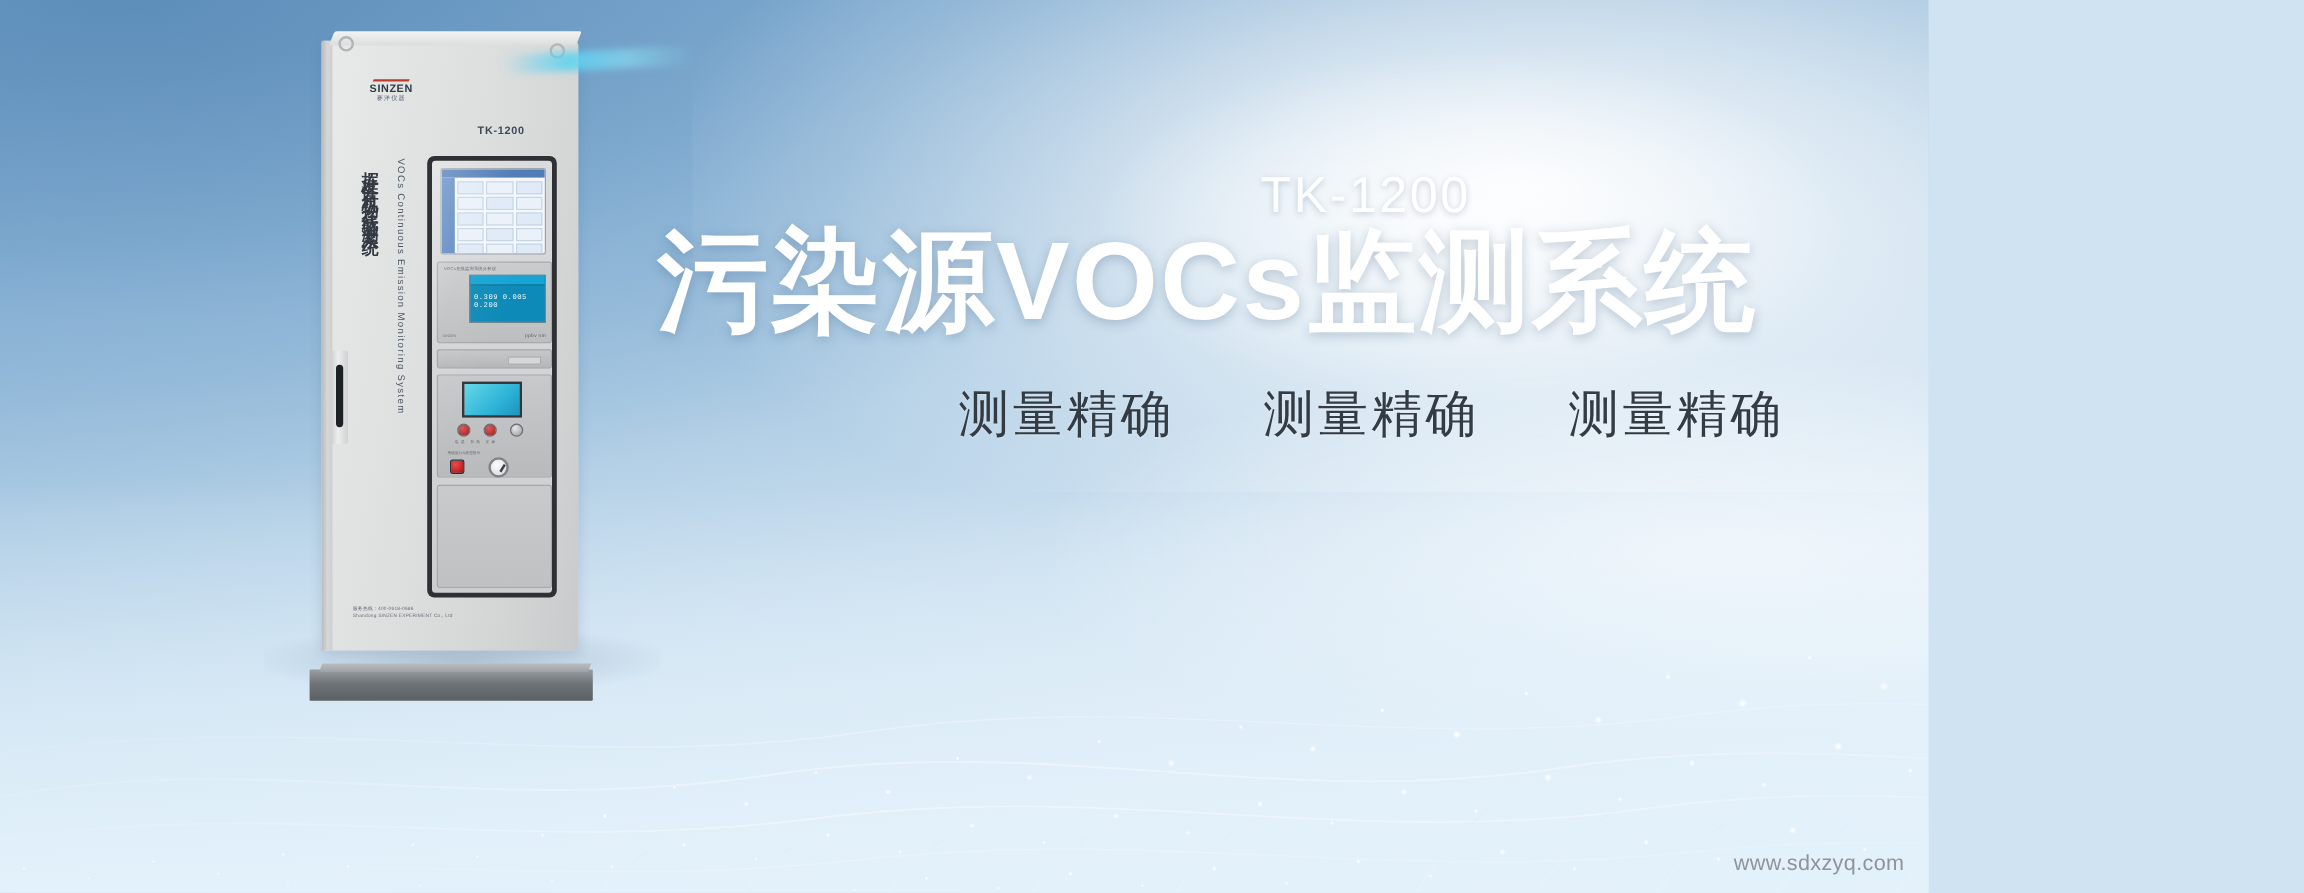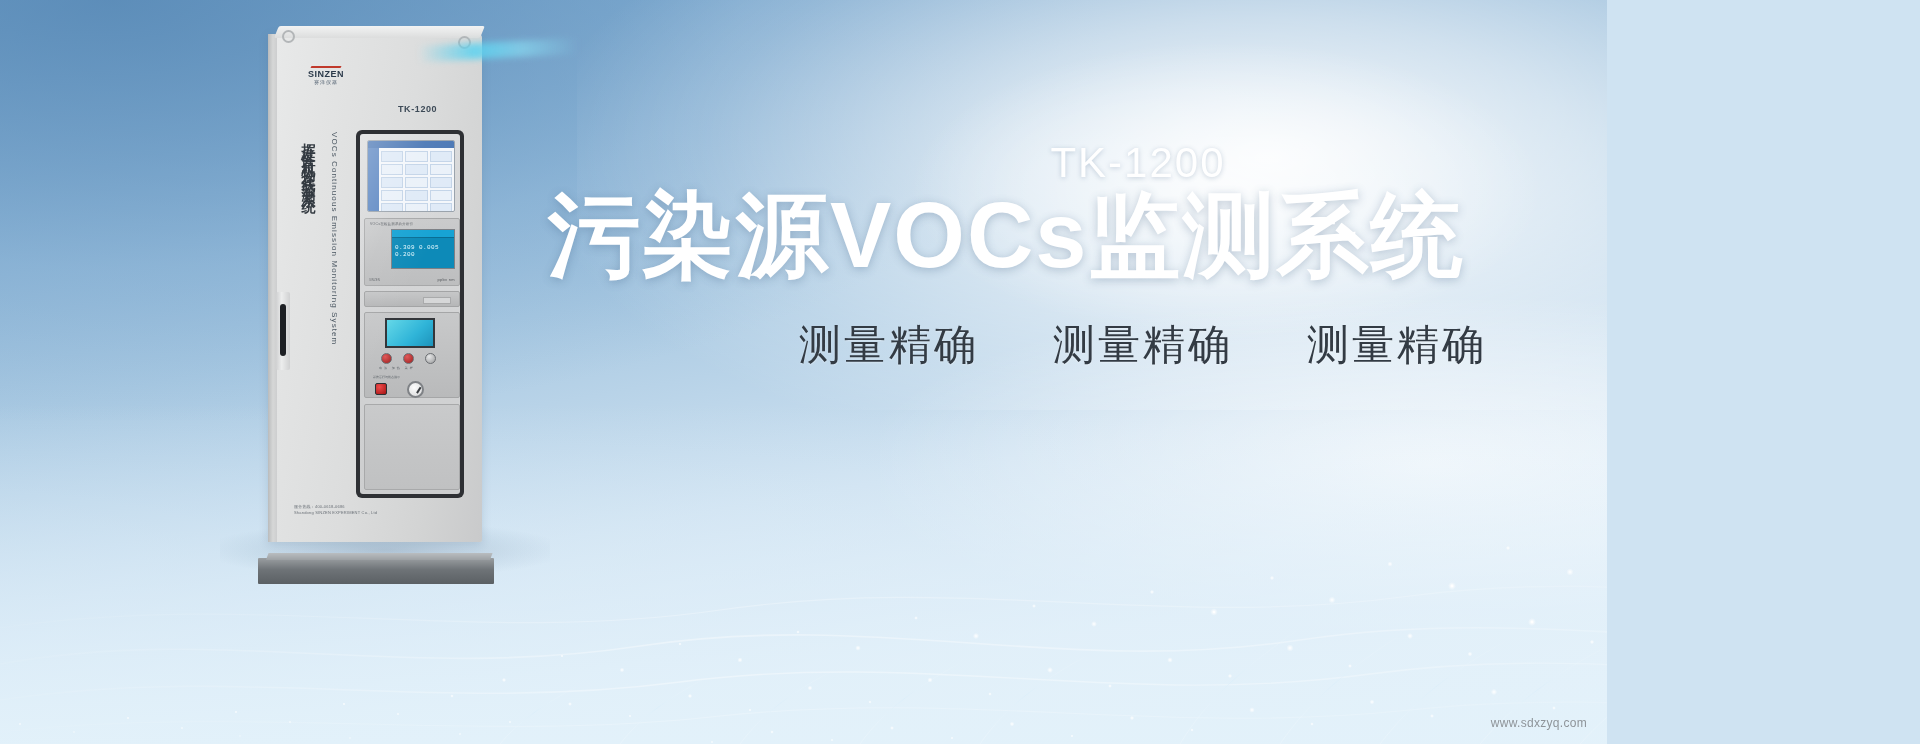--- a/index.html
+++ b/index.html
@@ -297,21 +297,21 @@
   }
   .feature {
     font-size:42px; font-weight:400; color:#333b44; letter-spacing:3px;
     line-height:1.2;
     text-shadow:0 1px 2px rgba(255,255,255,.35);
   }
 
   
   .watermark {
     position:absolute; right:20px; bottom:14px;
-    font-size:12px; color:#8a8f94; letter-spacing:.3px;
+    font-size:18px; color:#8a8f94; letter-spacing:.3px;
     opacity:.95;
   }
 </style>
 </head>
 <body>
 
 <div class="banner">
 
   <div class="sky-top"></div>
   <div class="cloud-a"></div>

